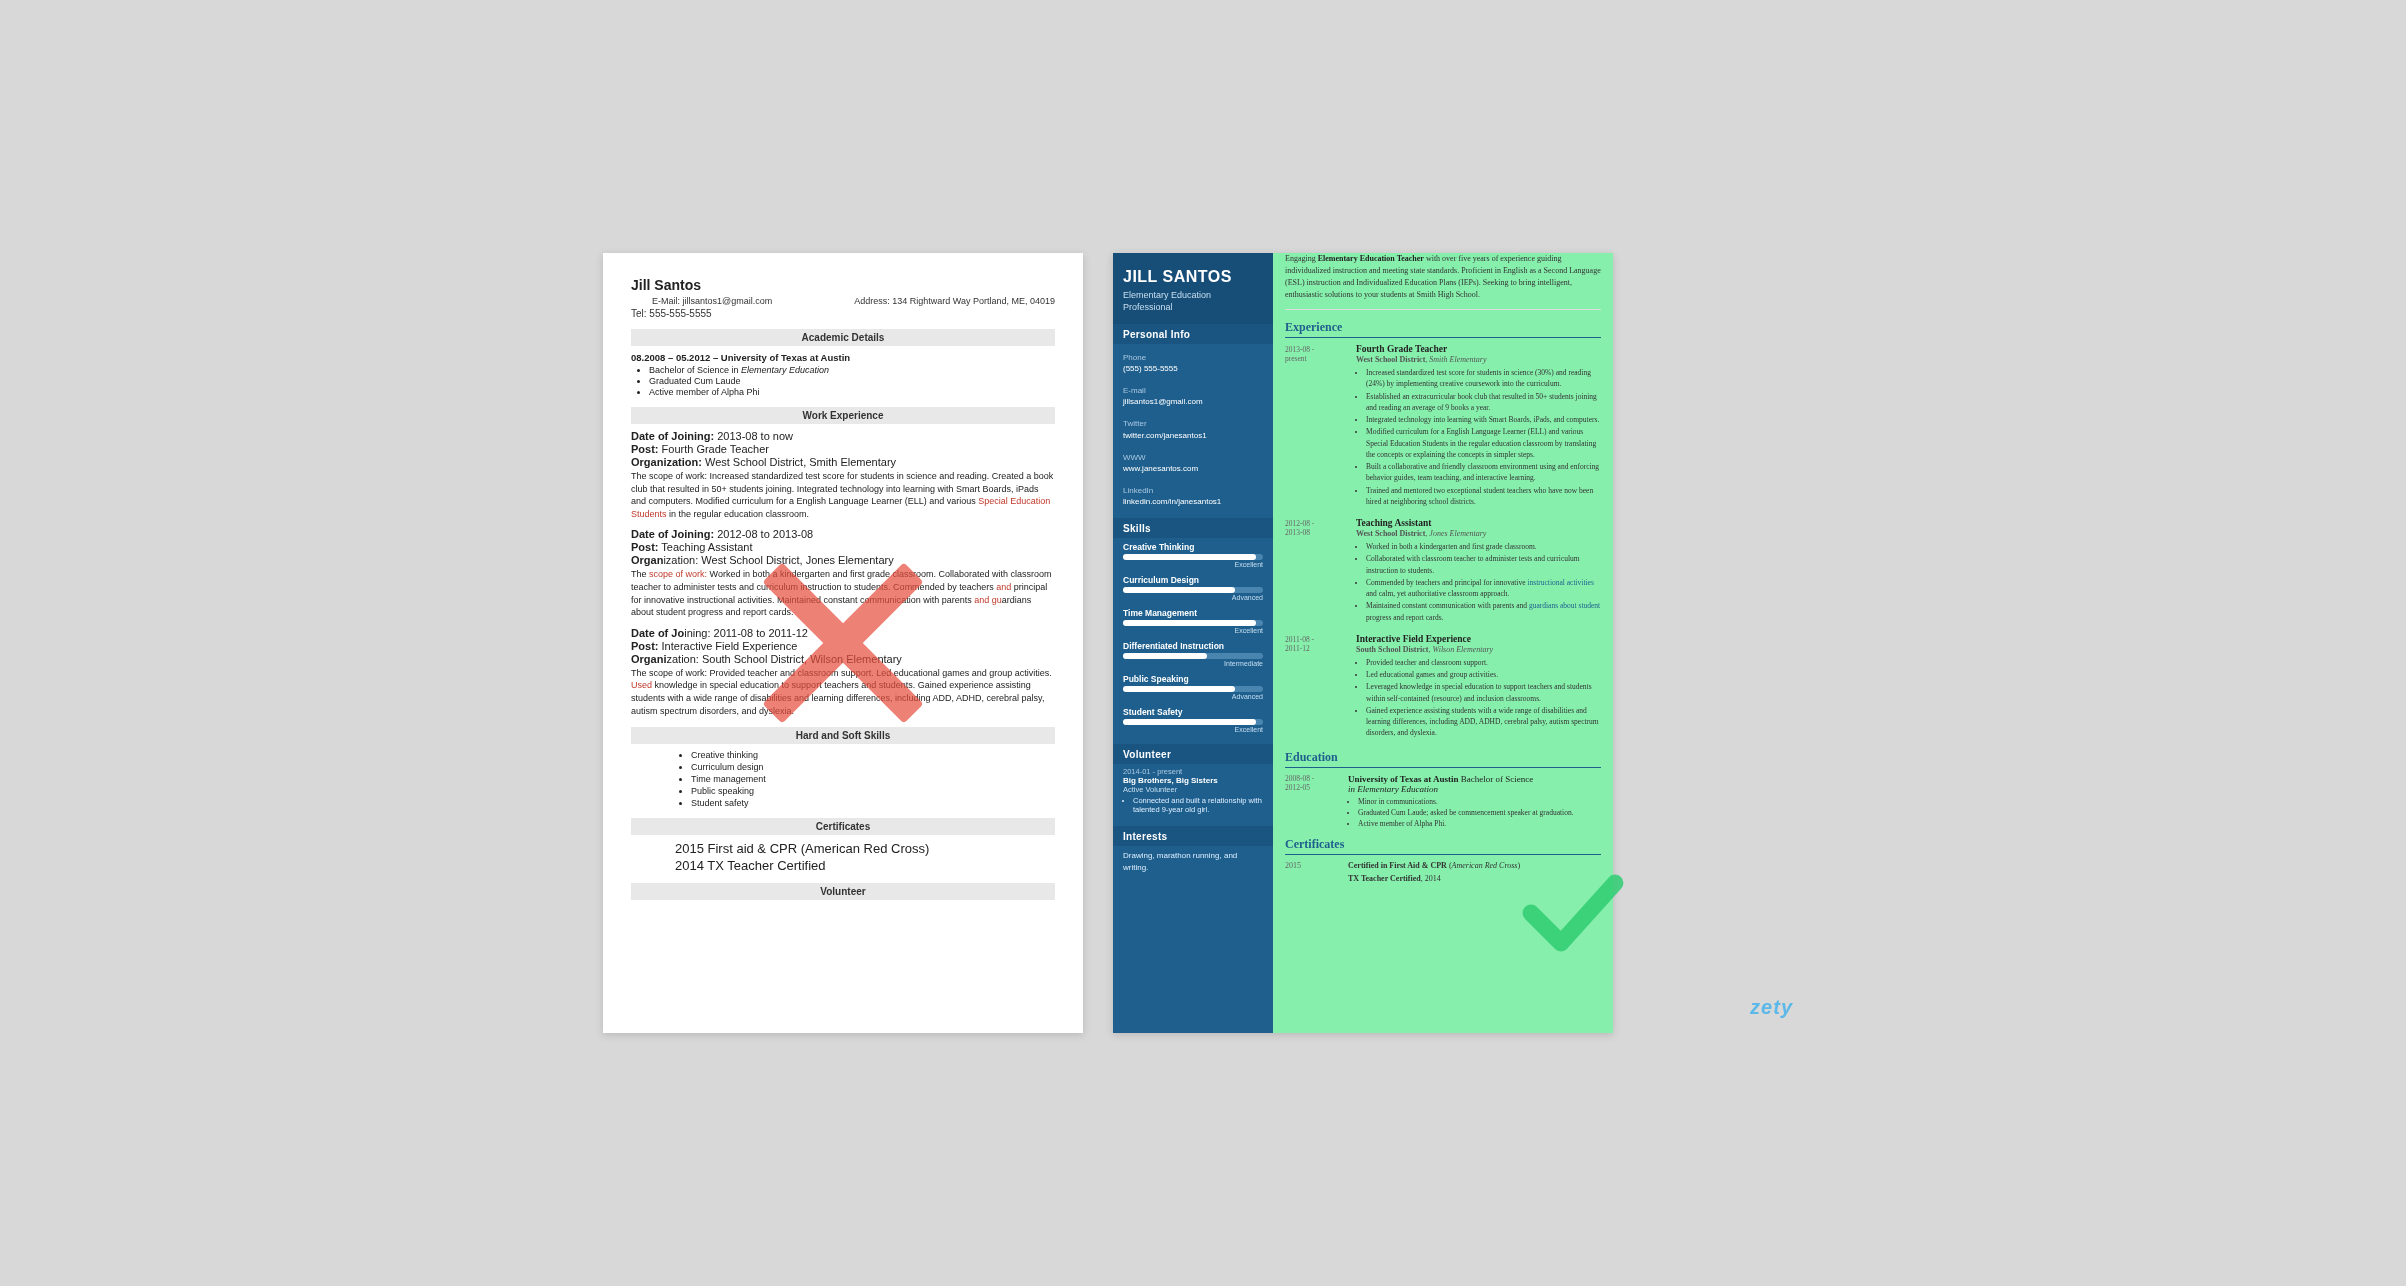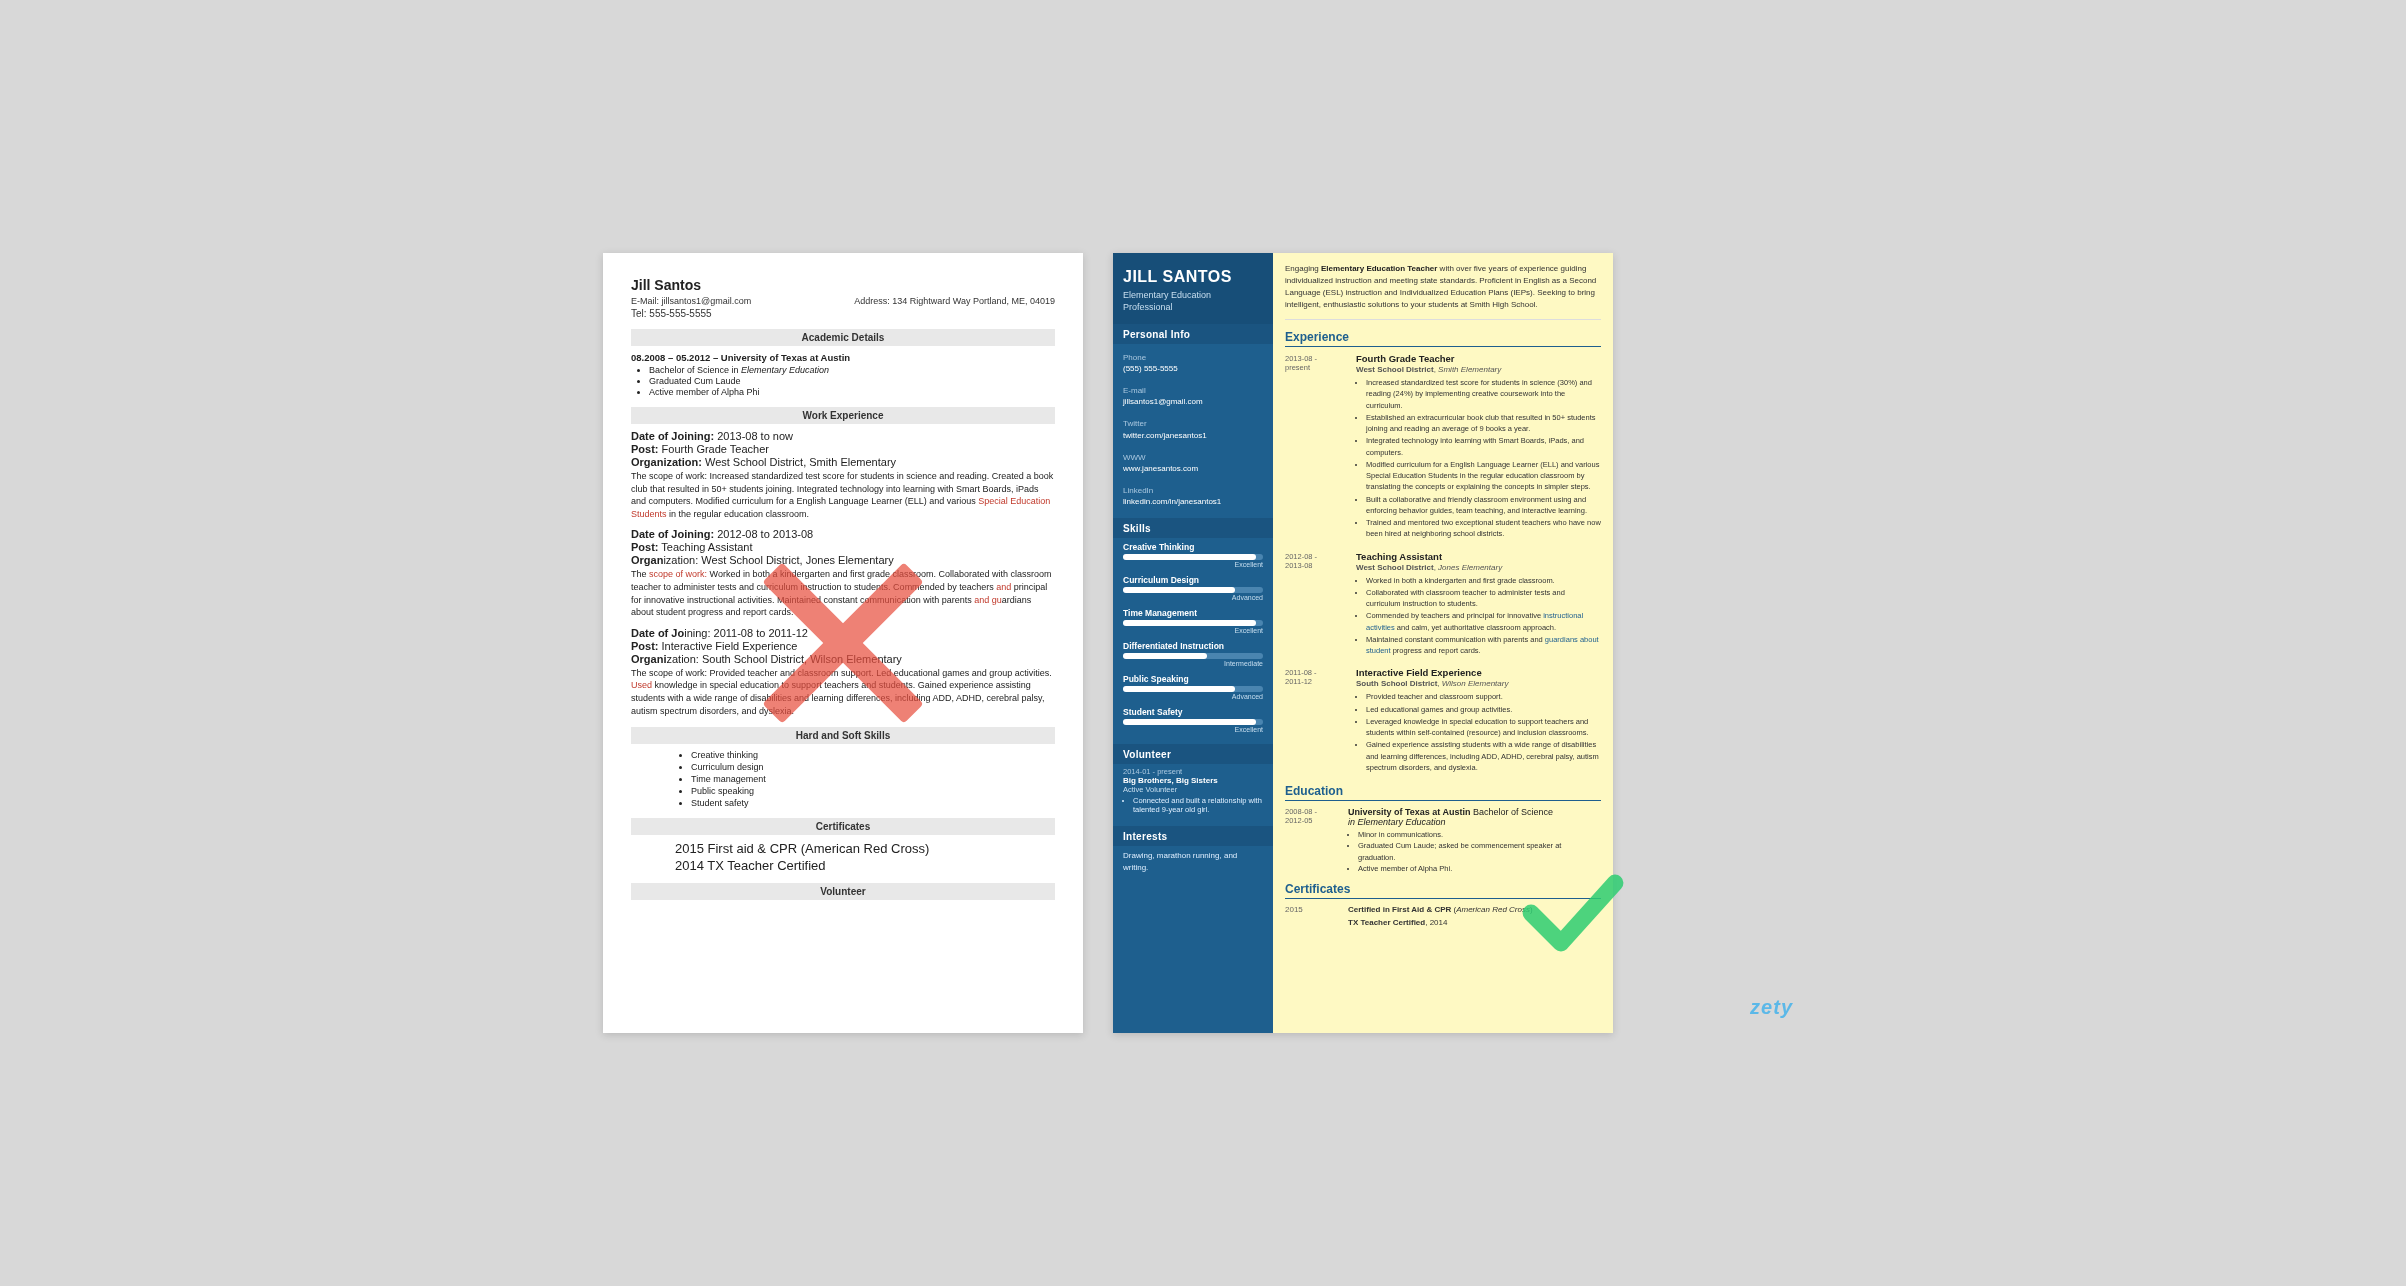--- a/index.html
+++ b/index.html
@@ -37,20 +37,21 @@
       font-size: 14px;
       font-weight: bold;
       margin-bottom: 3px;
     }
     .resume-left .header-contact {
       display: flex;
       justify-content: space-between;
       font-size: 9px;
       color: #333;
       margin-bottom: 2px;
+      margin-left: 21px;
     }
     .resume-left .header-tel {
       font-size: 10px;
       color: #333;
     }
     .section-header {
       background: #e8e8e8;
       text-align: center;
       font-weight: bold;
       font-size: 10px;
@@ -220,22 +221,23 @@
     .sidebar-interests {
       padding: 4px 10px;
       font-size: 8px;
       color: #ddeeff;
       line-height: 1.4;
     }
 
     
     .main-content {
       flex: 1;
-      background: #fef9c3;
-      padding: 10px 12px;
+      background: #86efac;
+      padding: 0 12px;
+      font-family: Liberation Serif, serif;
     }
     .main-summary {
       font-size: 8px;
       color: #333;
       line-height: 1.5;
       margin-bottom: 10px;
       border-bottom: 1px solid #ddd;
       padding-bottom: 8px;
     }
     .main-summary strong { font-weight: bold; color: #222; }

